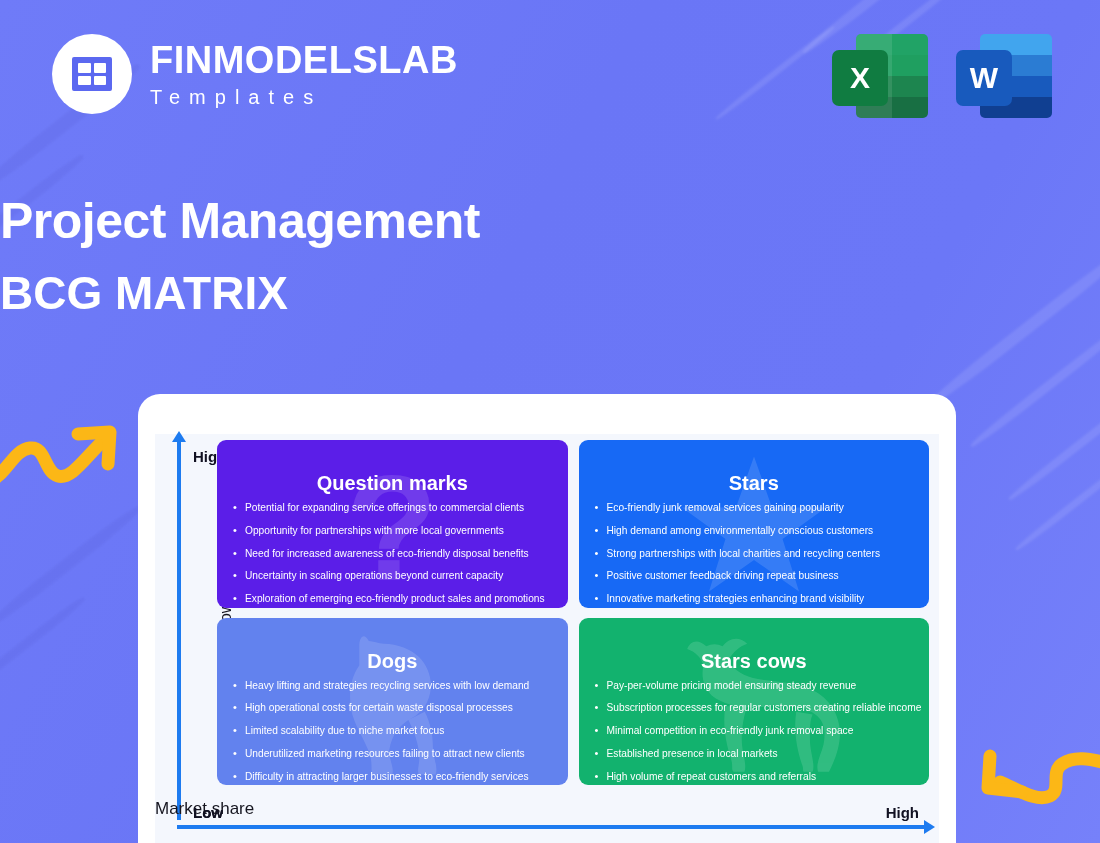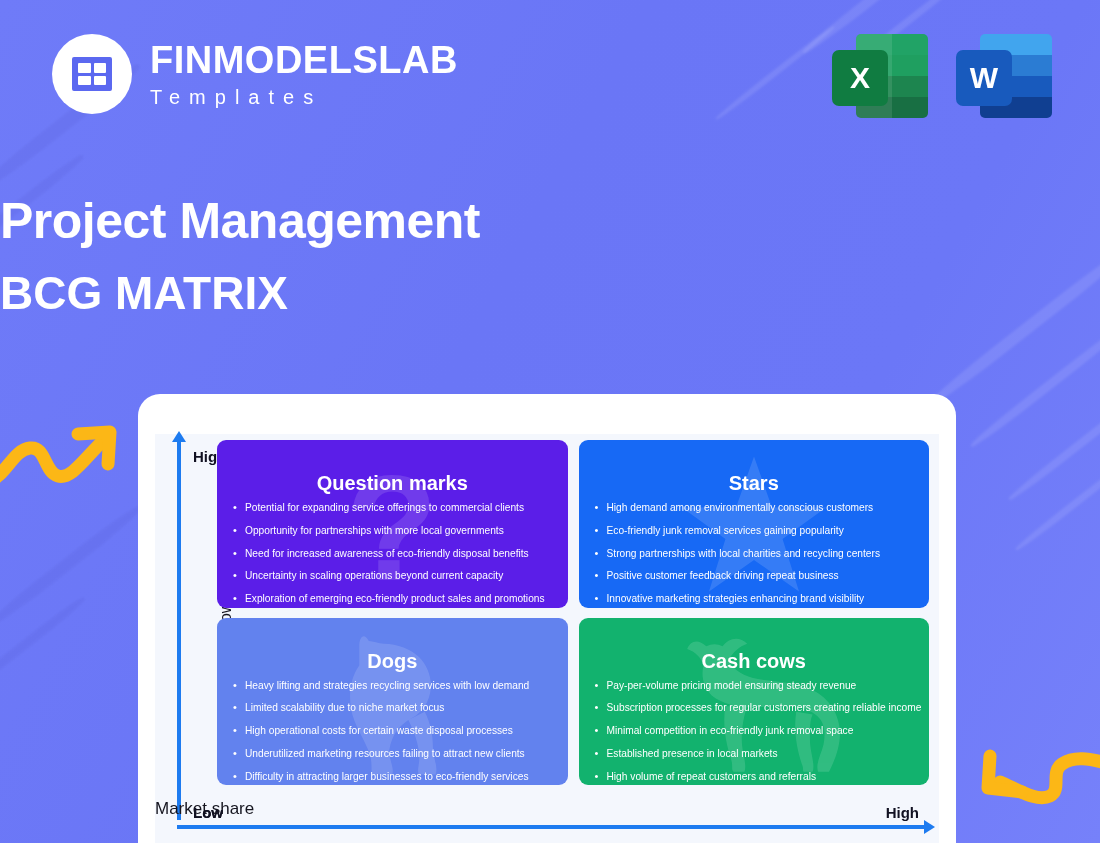--- a/index.html
+++ b/index.html
@@ -415,59 +415,59 @@
             <li>Exploration of emerging eco-friendly product sales and promotions</li>
           </ul>
         </div>
 
         <div class="quad q-stars">
           <svg class="watermark" width="150" height="150" viewBox="0 0 100 100">
             <path d="M50 3 L62 37 L98 37 L69 58 L80 93 L50 72 L20 93 L31 58 L2 37 L38 37 Z" fill="#ffffff"></path>
           </svg>
           <div class="quad-title">Stars</div>
           <ul>
+            <li>Eco-friendly junk removal services gaining popularity</li>
             <li>High demand among environmentally conscious customers</li>
-            <li>Eco-friendly junk removal services gaining popularity</li>
             <li>Strong partnerships with local charities and recycling centers</li>
             <li>Positive customer feedback driving repeat business</li>
             <li>Innovative marketing strategies enhancing brand visibility</li>
           </ul>
         </div>
 
         <div class="quad q-dogs">
           <svg class="watermark" width="140" height="150" viewBox="0 0 100 110">
             <path d="M33 8 C30 2 26 4 26 12 L26 26 C20 34 18 46 20 58 C22 70 30 80 34 92
                      C36 100 34 104 36 106 L50 106 C52 102 48 96 48 88 C50 76 56 70 62 66
                      C70 62 76 56 78 46 C80 36 76 26 70 20 C64 14 54 10 44 10 C40 10 36 8 33 8 Z
                      M62 66 C66 74 70 84 70 94 C70 100 68 104 70 106 L82 106 C84 100 80 94 80 86
                      C80 76 78 68 74 60 Z" fill="#ffffff"></path>
           </svg>
           <div class="quad-title">Dogs</div>
           <ul>
             <li>Heavy lifting and strategies recycling services with low demand</li>
+            <li>High operational costs for certain waste disposal processes</li>
             <li>Limited scalability due to niche market focus</li>
-            <li>High operational costs for certain waste disposal processes</li>
             <li>Underutilized marketing resources failing to attract new clients</li>
             <li>Difficulty in attracting larger businesses to eco-friendly services</li>
           </ul>
         </div>
 
         <div class="quad q-cash">
           <svg class="watermark" width="190" height="150" viewBox="0 0 130 110">
             <path d="M30 12 C24 6 18 8 16 14 C22 16 26 20 28 26 C26 34 28 42 34 48
                      C44 56 60 58 74 56 C88 54 102 56 110 62 C116 66 118 74 116 84
                      C114 92 110 98 112 104 L120 104 C124 96 128 86 128 76 C128 62 120 50 108 44
                      C96 38 80 38 68 36 C58 34 50 30 46 22 C50 16 54 12 60 10
                      C54 4 46 6 42 12 C38 10 34 10 30 12 Z
                      M44 56 C42 68 44 82 48 94 C50 100 48 102 50 104 L58 104
                      C60 98 56 90 56 80 C56 70 58 62 60 56 Z
                      M96 60 C94 72 96 86 100 98 C102 102 100 104 102 104 L108 104
                      C110 98 106 90 106 80 C106 72 106 66 108 62 Z" fill="#ffffff"></path>
           </svg>
-          <div class="quad-title">Cash cows</div>
+          <div class="quad-title">Stars cows</div>
           <ul>
             <li>Pay-per-volume pricing model ensuring steady revenue</li>
             <li>Subscription processes for regular customers creating reliable income</li>
             <li>Minimal competition in eco-friendly junk removal space</li>
             <li>Established presence in local markets</li>
             <li>High volume of repeat customers and referrals</li>
           </ul>
         </div>
 
       </div>

